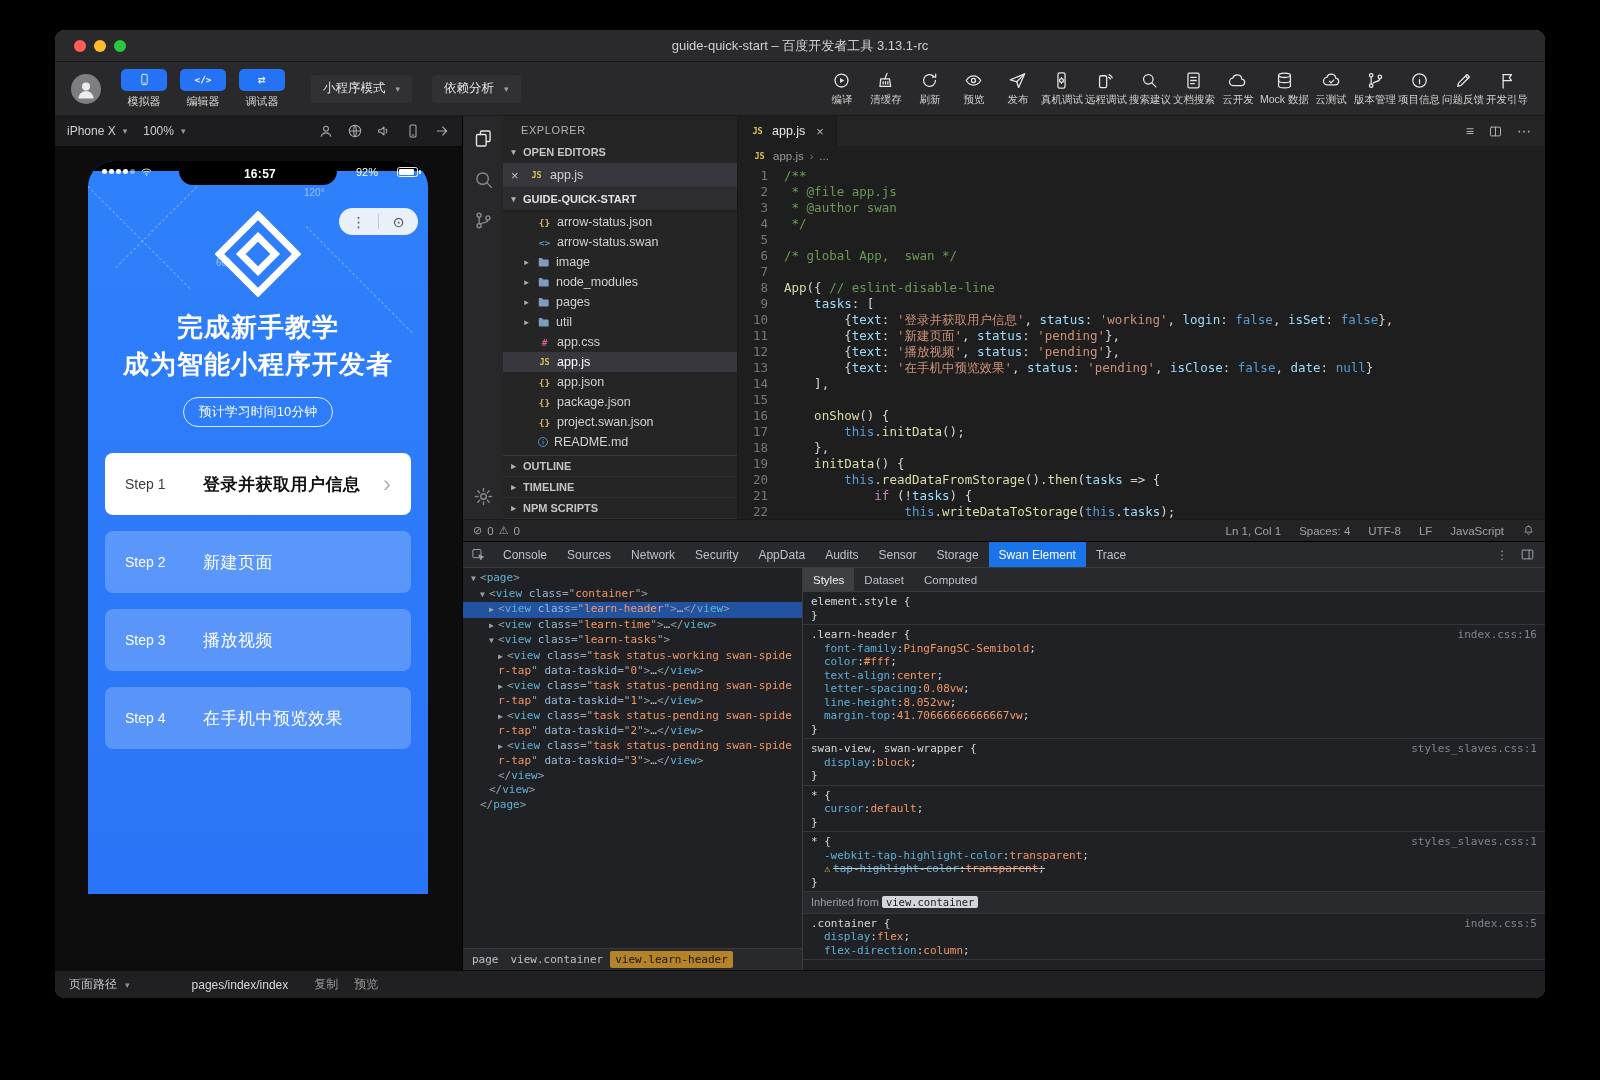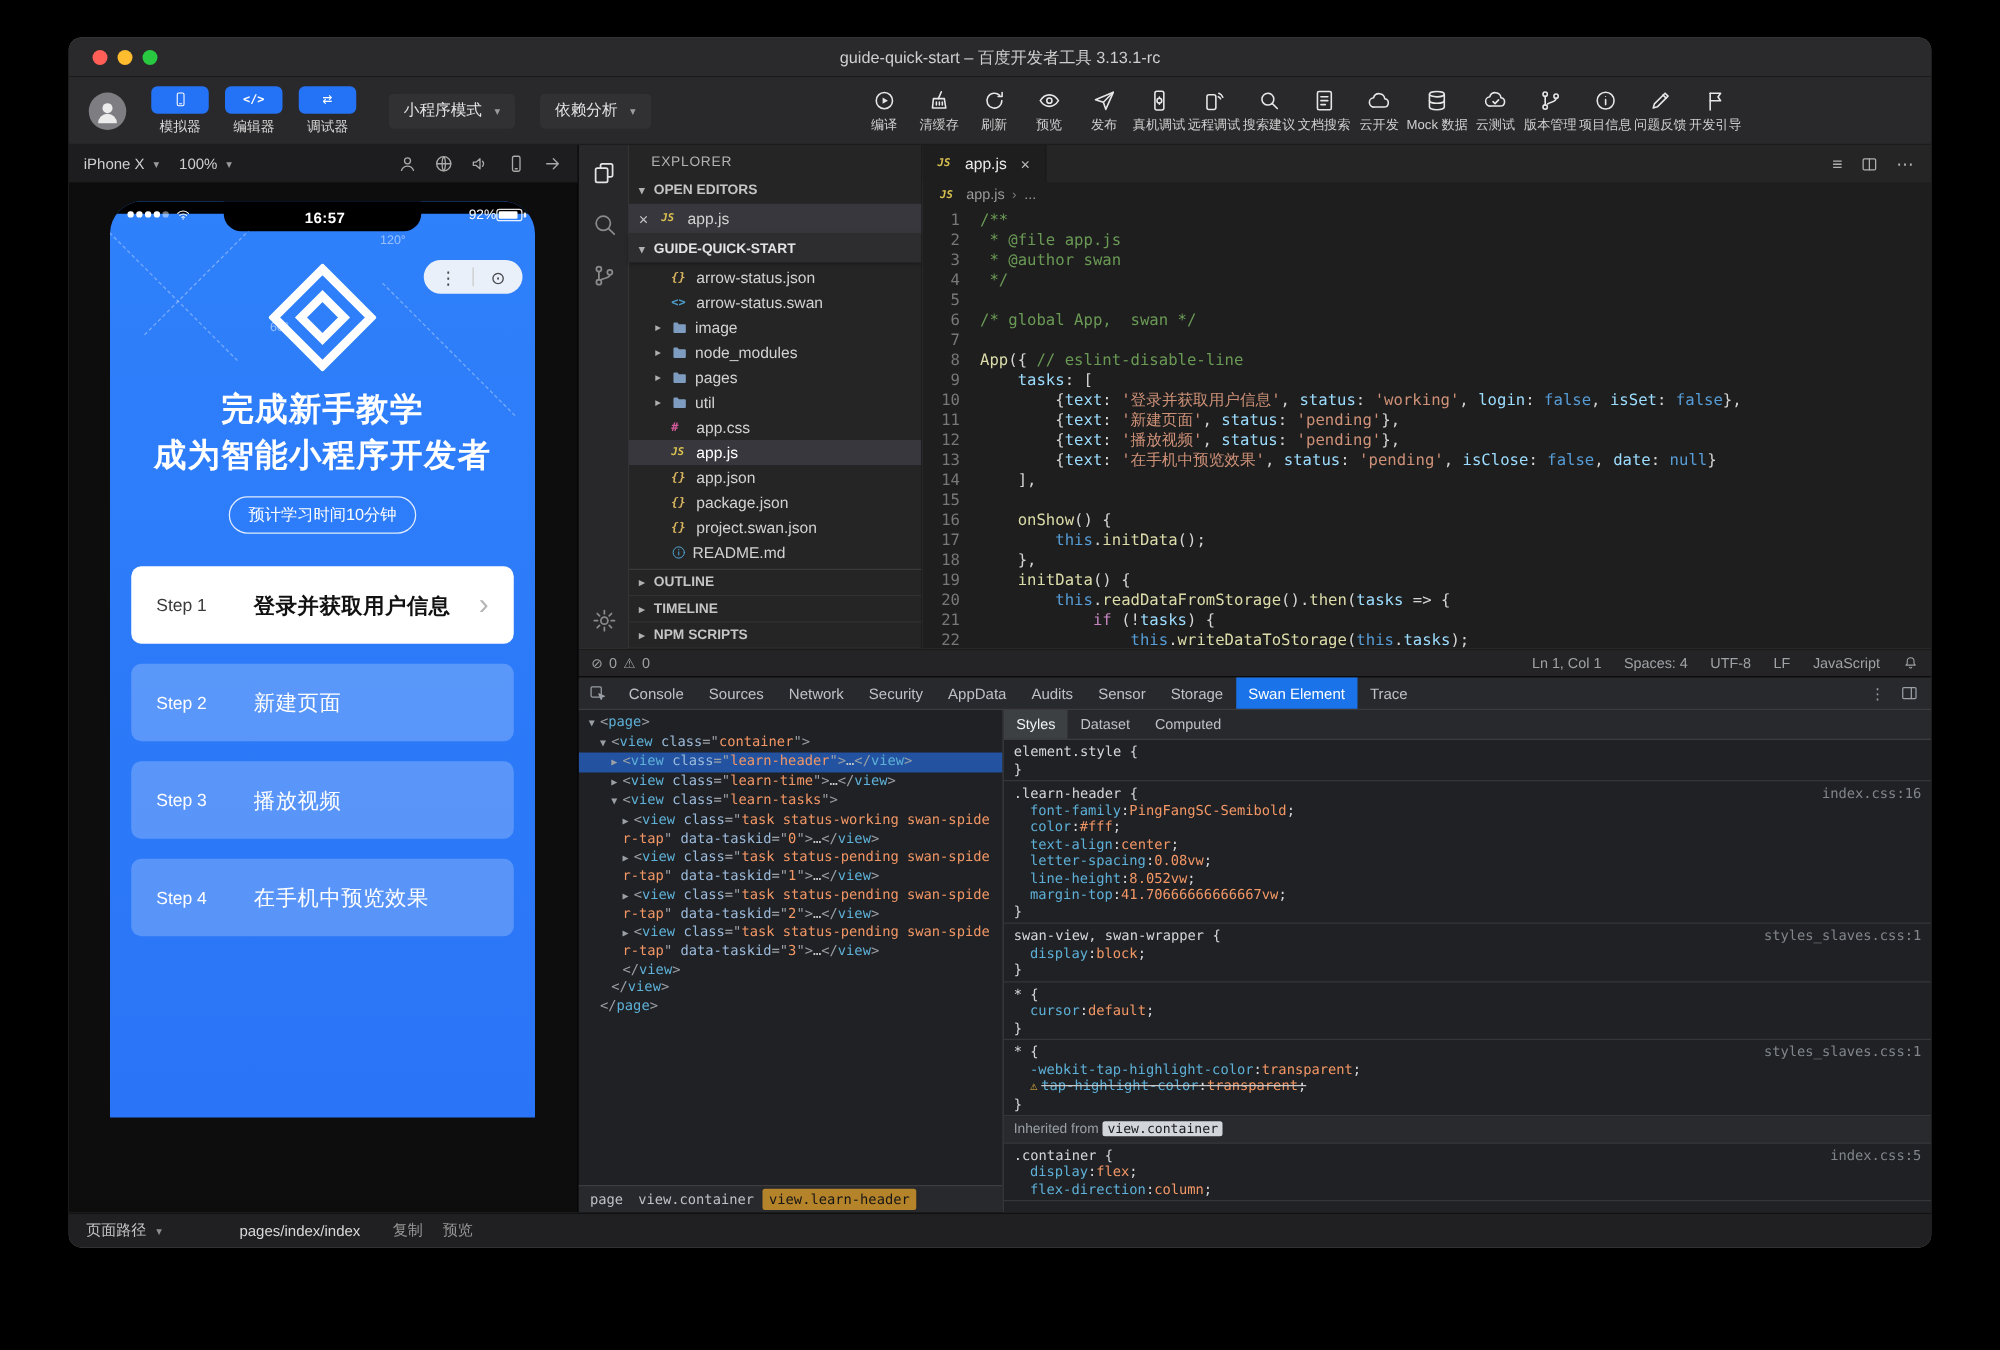--- a/index.html
+++ b/index.html
@@ -30,21 +30,21 @@
     display:flex; align-items:center; justify-content:center;
     font-family:"DejaVu Sans Mono", monospace; font-size:9.5px; font-weight:700; }
   .mode-btn.g2{ font-size:13px; font-weight:400; }
   .mode-btn .ic{ width:13px; height:13px; }
   .mode-label { font-size:11px; color:#d9d9d9; white-space:nowrap; }
   .dd-group { display:flex; gap:20px; margin-left:26px; }
   .tb-dd { background:#313134; border-radius:4px; height:28px; padding:0 12px;
     display:flex; align-items:center; gap:10px; }
   .dd-label{ font-size:12.5px; color:#e4e4e4; white-space:nowrap; }
   .caret-glyph{ font-size:9px; color:#9c9c9c; }
-  .action-group { flex:1; display:flex; justify-content:center; margin-left:30px; }
+  .action-group { flex:1; display:flex; justify-content:flex-end; margin-left:30px; }
   .act-item { display:flex; flex-direction:column; align-items:center; gap:3px; min-width:44px; }
   .act-item .icw{ width:19px; height:19px; color:#e6e6e6; }
   .act-label { font-size:10.5px; color:#cfcfcf; white-space:nowrap; }
 
   .icw{ display:inline-flex; }
   .ic{ width:100%; height:100%; fill:none; stroke:currentColor; stroke-width:1.6;
     stroke-linecap:round; stroke-linejoin:round; }
 
   
   .main { flex:1; display:flex; min-height:0; }
@@ -67,21 +67,21 @@
   .notch{ position:absolute; top:0; left:50%; transform:translateX(-50%); width:158px; height:24px;
     background:#000; border-radius:0 0 14px 14px; z-index:4; }
   .p-status{ position:absolute; top:4px; left:14px; right:10px; display:flex; align-items:center;
     color:#fff; z-index:5; }
   .sig{ display:flex; gap:2.5px; align-items:center; }
   .sig i{ width:4.5px; height:4.5px; border-radius:50%; background:#fff; display:block; }
   .sig i.dim{ opacity:.45; }
   .wifi-ic{ width:13px; height:13px; margin-left:5px; color:#fff; }
   .p-time{ position:absolute; left:50%; transform:translateX(-50%); top:2px; font-size:12px;
     font-weight:700; letter-spacing:.3px; }
-  .p-batt{ margin-left:auto; display:flex; align-items:center; gap:0; font-size:11px; }
+  .p-batt{ margin-left:auto; display:flex; align-items:center; gap:19px; font-size:11px; }
   .batt{ width:21px; height:10px; border:1px solid rgba(255,255,255,.9); border-radius:2.5px;
     padding:1px; position:relative; }
   .batt::after{ content:""; position:absolute; right:-3.5px; top:2.5px; width:2px; height:3.5px;
     background:rgba(255,255,255,.9); border-radius:0 1px 1px 0; }
   .batt i{ display:block; height:100%; width:88%; background:#fff; border-radius:1px; }
   .capsule{ position:absolute; top:47px; right:10px; width:79px; height:27px;
     background:rgba(250,250,250,.92); border-radius:14px; display:flex; align-items:center; z-index:6; }
   .cap-btn{ flex:1; display:flex; align-items:center; justify-content:center; color:#47484c; font-size:14px; }
   .cap-div{ width:1px; height:15px; background:#c9c9c9; }
   .decor-line{ position:absolute; border-top:1px dashed rgba(255,255,255,.35); z-index:1; }
@@ -130,22 +130,22 @@
   .oe-close{ color:#c5c5c5; font-size:13px; width:12px; }
   .root-sec{ height:23px; flex:none; display:flex; align-items:center; gap:4px; padding-left:5px;
     font-size:11px; font-weight:700; color:#e2e2e2; background:#2d2d30;
     box-shadow:0 1px 3px rgba(0,0,0,.35); }
   .tree{ flex:1; overflow:hidden; padding-top:2px; }
   .tree-row{ height:20px; display:flex; align-items:center; padding-left:18px; gap:5px; }
   .tree-row.selected{ background:#37373d; }
   .tw-sp{ width:11px; flex:none; }
   .fic{ width:14px; height:14px; color:#7e9cc0; flex:none; }
   .fic .ic{ fill:currentColor; stroke:none; }
-  .ftype{ width:15px; flex:none; text-align:left; font-family:"DejaVu Sans Mono",monospace;
-    font-weight:700; font-size:9.5px;font-style:italic; }
+  .ftype{ width:15px; flex:none; text-align:center; font-family:"DejaVu Sans Mono",monospace;
+    font-weight:700; font-size:9.5px; }
   .ftype.json{ color:#d9b55f; } .ftype.swan{ color:#4e9fcd; } .ftype.css{ color:#d65b9a; }
   .ftype.js{ color:#dac24f; font-size:8.5px; }
   .md-ic{ width:12px; height:12px; color:#52a7d4; flex:none; }
   .tree-name{ white-space:nowrap; font-size:12.5px; color:#d2d2d2; }
   .selected .tree-name{ color:#fff; }
   .exp-bottom{ border-top:1px solid #3a3a3a; flex:none; }
   .exp-bottom .exp-sec{ height:21px; border-bottom:1px solid #303031; }
 
   .editor{ flex:1; display:flex; flex-direction:column; min-width:0; background:#1e1e1e; }
   .tabbar{ height:30px; flex:none; background:#252526; display:flex; align-items:stretch; }

